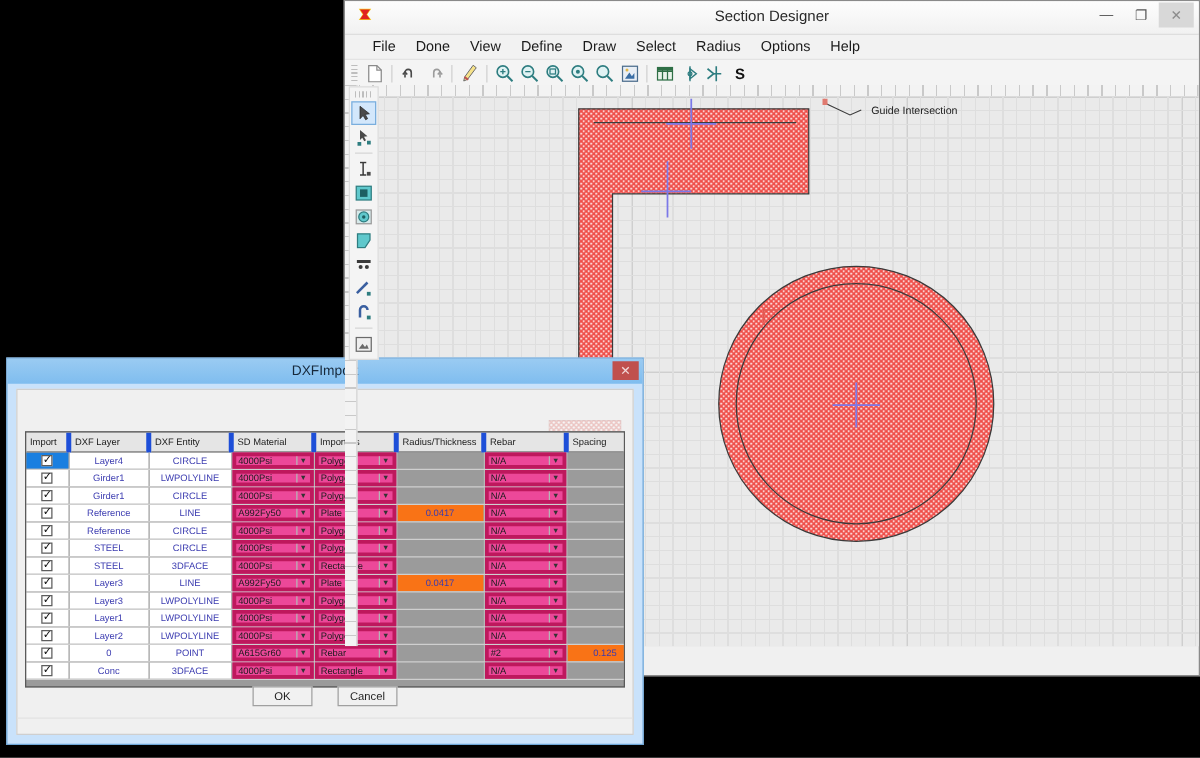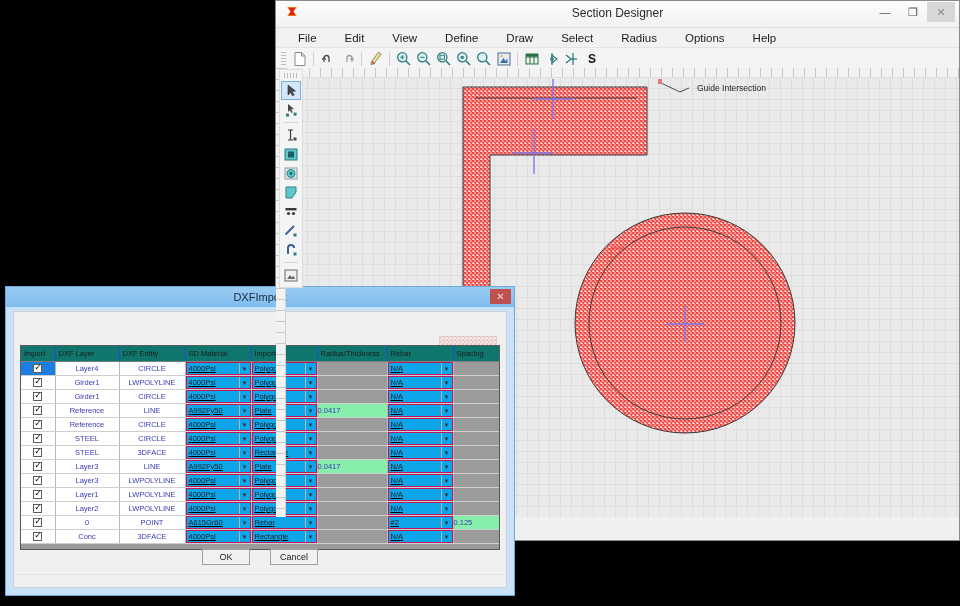--- a/index.html
+++ b/index.html
@@ -13,21 +13,21 @@
             border-bottom:1px solid #dedede;}
   .titlebar .tb-title{position:absolute;left:0;right:0;top:5px;text-align:center;
             font-size:12px;color:#2a2a2a;}
   .app-icon{position:absolute;left:8px;top:4px;width:16px;height:16px;}
   .wbtns{position:absolute;right:4px;top:1px;display:flex;gap:0px;}
   .wbtn{width:28px;height:20px;display:flex;align-items:center;justify-content:center;
         font-size:11px;color:#555;}
   .wbtn.close{background:#d8d8d8;color:#8c8c8c;}
 
   .menubar{height:19px;background:#f2f2f2;border-bottom:1px solid #e3e3e3;
-           display:flex;align-items:center;padding-left:14px;gap:12px;}
+           display:flex;align-items:center;padding-left:14px;gap:0px;}
   .menubar span{font-size:11.5px;color:#1b1b1b;padding:2px 8px;}
 
   .toolbar{height:21px;background:#f4f4f4;border-bottom:1px solid #dcdcdc;
            display:flex;align-items:center;padding-left:5px;gap:1px;}
   .tb-grip{width:5px;height:14px;background:
      repeating-linear-gradient(to bottom,#bdbdbd 0 1px,transparent 1px 3px);margin-right:3px;}
   .tbi{width:19px;height:19px;display:flex;align-items:center;justify-content:center;}
   .tsep{width:1px;height:14px;background:#cfcfcf;margin:0 3px;}
 
   
@@ -70,37 +70,37 @@
      background:linear-gradient(#9acbf2,#7fbdef);}
   .dlg-tb .t{position:absolute;left:0;right:0;top:4px;text-align:center;font-size:11px;color:#17293b;}
   .dlg-x{position:absolute;right:3px;top:2px;width:21px;height:15px;background:#c0504d;
      color:#f2dada;font-size:10px;display:flex;align-items:center;justify-content:center;}
   .dlg-body{position:absolute;left:7px;top:24px;right:7px;bottom:7px;background:#f0f0f0;
      border:1px solid #cfcfcf;box-sizing:border-box;}
 
   .grid-outer{position:absolute;left:6px;top:33px;right:6px;height:205px;
      border:1px solid #5a5a5a;background:#9b9b9b;box-sizing:border-box;overflow:hidden;}
   table.grid{border-collapse:collapse;width:100%;table-layout:fixed;}
-  table.grid th{background:#0f766e;border-right:1px solid #1d4ed8;border-bottom:1px solid #7d7d7d;
+  table.grid th{background:#e5e5e5;border-right:4px solid #1d4ed8;border-bottom:1px solid #7d7d7d;
      font-size:7.5px;font-weight:normal;color:#1b1b1b;text-align:left;padding:2px 3px;height:11px;}
   table.grid td{height:13px;padding:0;border-right:1px solid #b8b8b8;border-bottom:1px solid #cfcfcf;
      background:#9b9b9b;}
   .cell-txt{font-size:7.5px;color:#3b3bb0;text-align:center;background:#fff;height:13px;
      line-height:13px;overflow:hidden;}
   .cell-chk{background:#1a7fe0;height:13px;display:flex;align-items:center;justify-content:center;}
   .cell-chk.plain{background:#fff;}
   .chk{width:9px;height:9px;background:#fff;border:1px solid #5d5d5d;position:relative;box-sizing:border-box;}
   .chk:after{content:"✓";position:absolute;left:0px;top:-3px;font-size:9px;color:#111;}
-  .combo{background:#0ea5e9;height:13px;border:1px solid #be185d;box-sizing:border-box;
-     display:flex;align-items:center;position:relative;text-decoration:underline;}
+  .combo{background:#ec4899;height:13px;border:3px solid #be185d;box-sizing:border-box;
+     display:flex;align-items:center;position:relative;}
   .combo .lbl{font-size:7.5px;color:#1b1b1b;padding-left:2px;}
   .combo .arw{position:absolute;right:0;top:0;width:10px;height:100%;border-left:1px solid #b5b5b5;
      display:flex;align-items:center;justify-content:center;font-size:6px;color:#333;}
   .cell-blank{background:#9b9b9b;height:13px;}
-  .cell-num{background:#86efac;height:13px;line-height:13px;font-size:7.5px;color:#3b3bb0;text-align:left;}
+  .cell-num{background:#f97316;height:13px;line-height:13px;font-size:7.5px;color:#3b3bb0;text-align:center;}
 
   .dlg-btns{position:absolute;left:0;right:0;bottom:22px;display:flex;justify-content:center;gap:20px;}
   .dbtn{width:48px;height:16px;background:#f1f1f1;border:1px solid #a0a0a0;font-size:9px;
      color:#1b1b1b;display:flex;align-items:center;justify-content:center;box-sizing:border-box;}
   .dlg-footline{position:absolute;left:0;right:0;bottom:12px;height:1px;background:#e2e2e2;}
 
   
   .ghost{position:absolute;left:425px;top:24px;width:58px;height:135px;pointer-events:none;opacity:.45;}
 </style>
 </head>
@@ -118,21 +118,21 @@
       <div class="tb-title">Section Designer</div>
       <div class="wbtns">
         <div class="wbtn">—</div>
         <div class="wbtn">❐</div>
         <div class="wbtn close">✕</div>
       </div>
     </div>
 
     <div class="menubar">
       <span>File</span>
-      <span>Edit</span>
+      <span>Done</span>
       <span>View</span>
       <span>Define</span>
       <span>Draw</span>
       <span>Select</span>
       <span>Radius</span>
       <span>Options</span>
       <span>Help</span>
     </div>
 
     <div class="toolbar">

